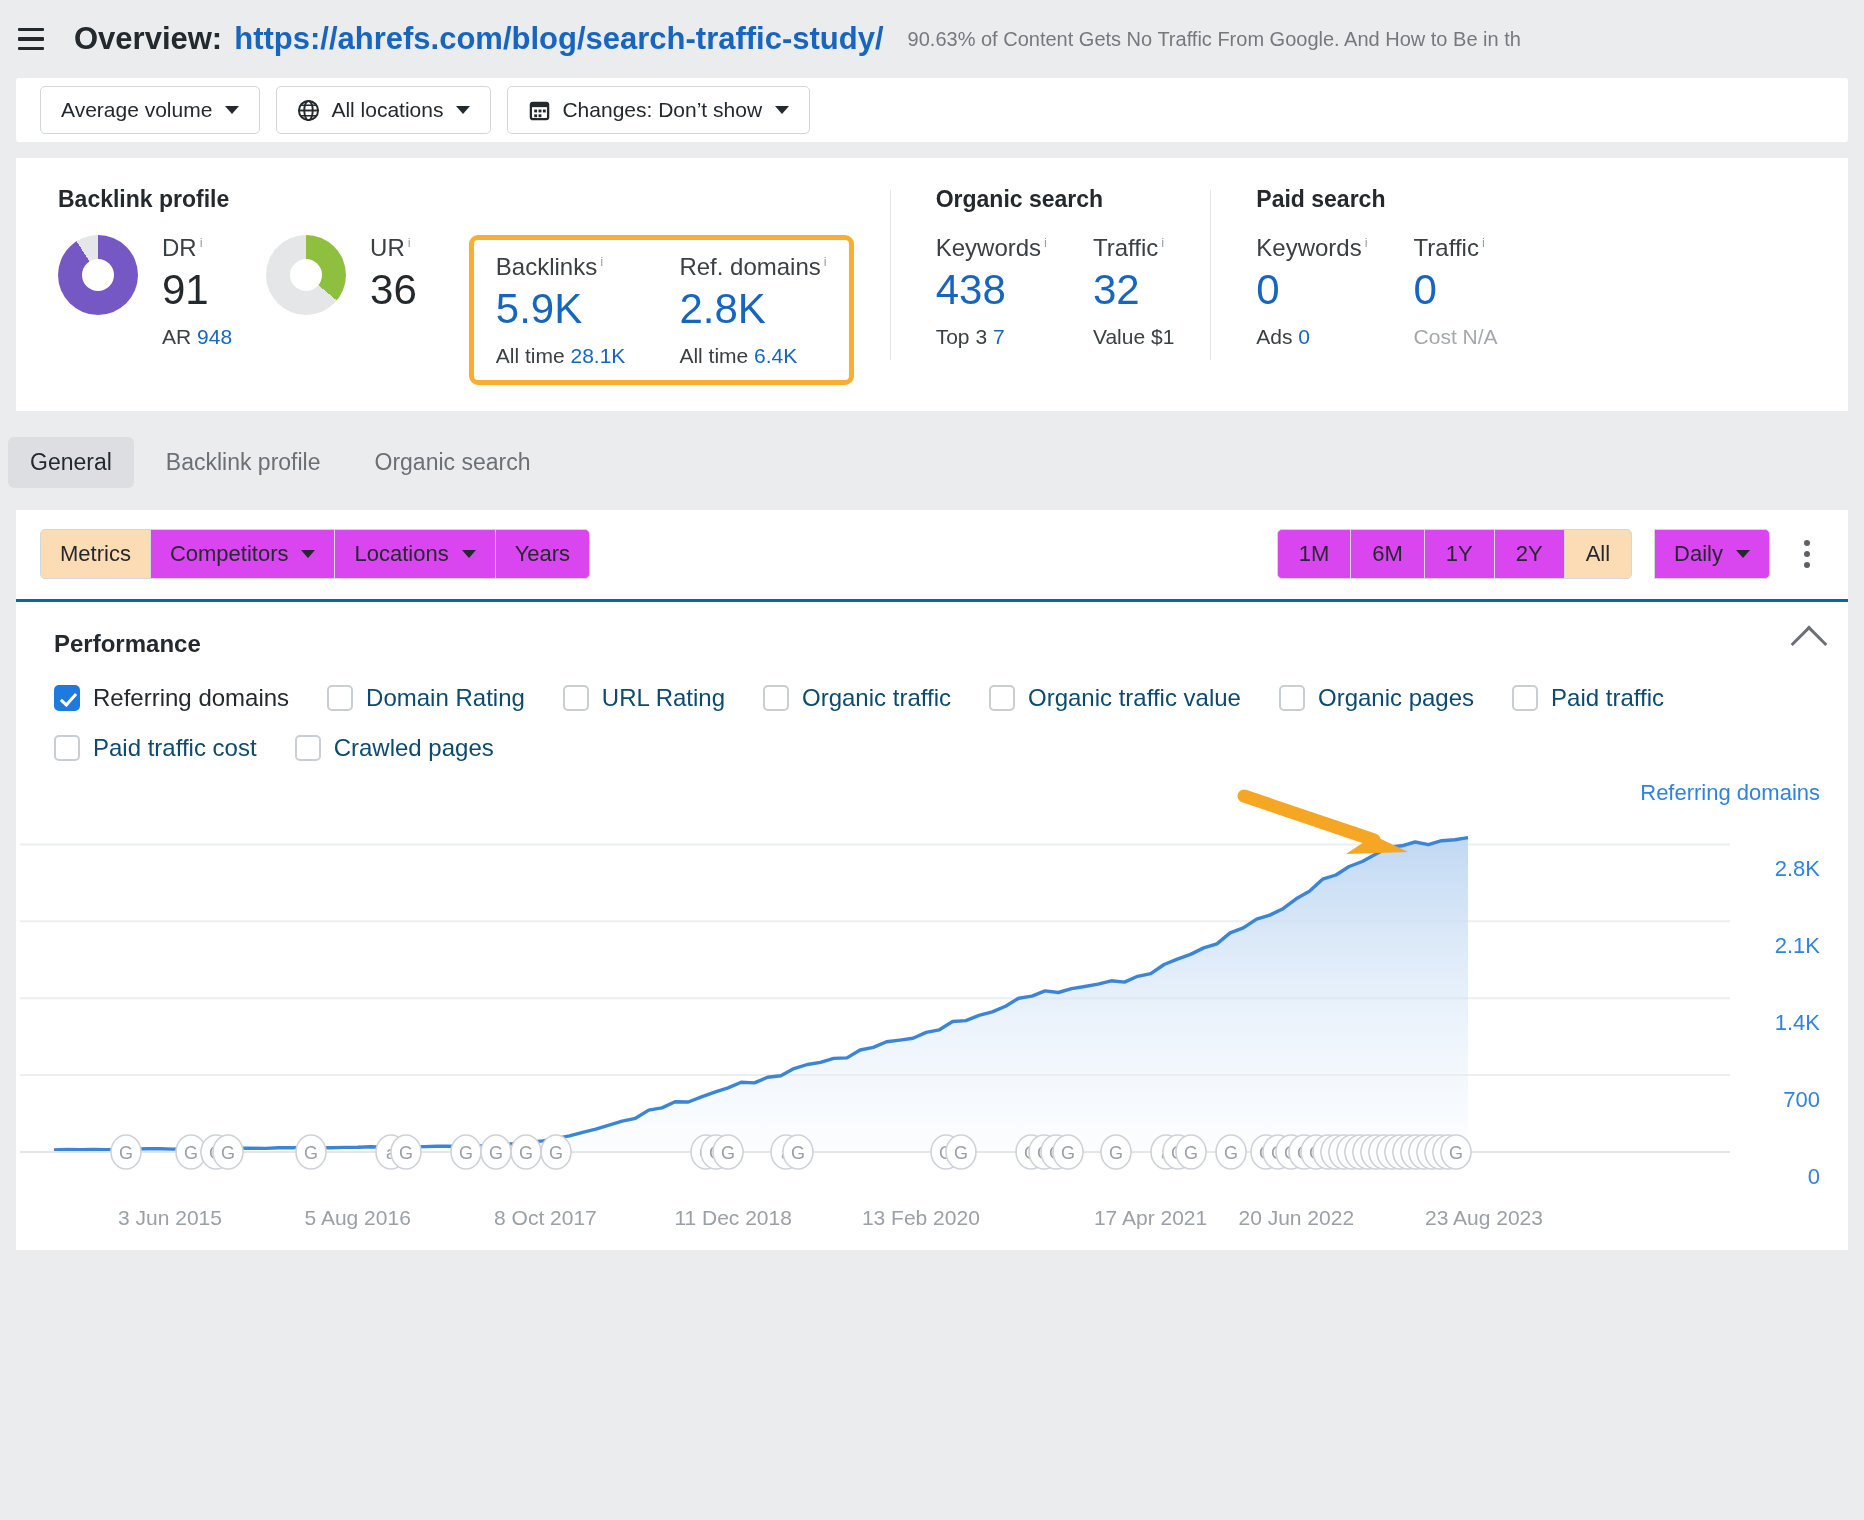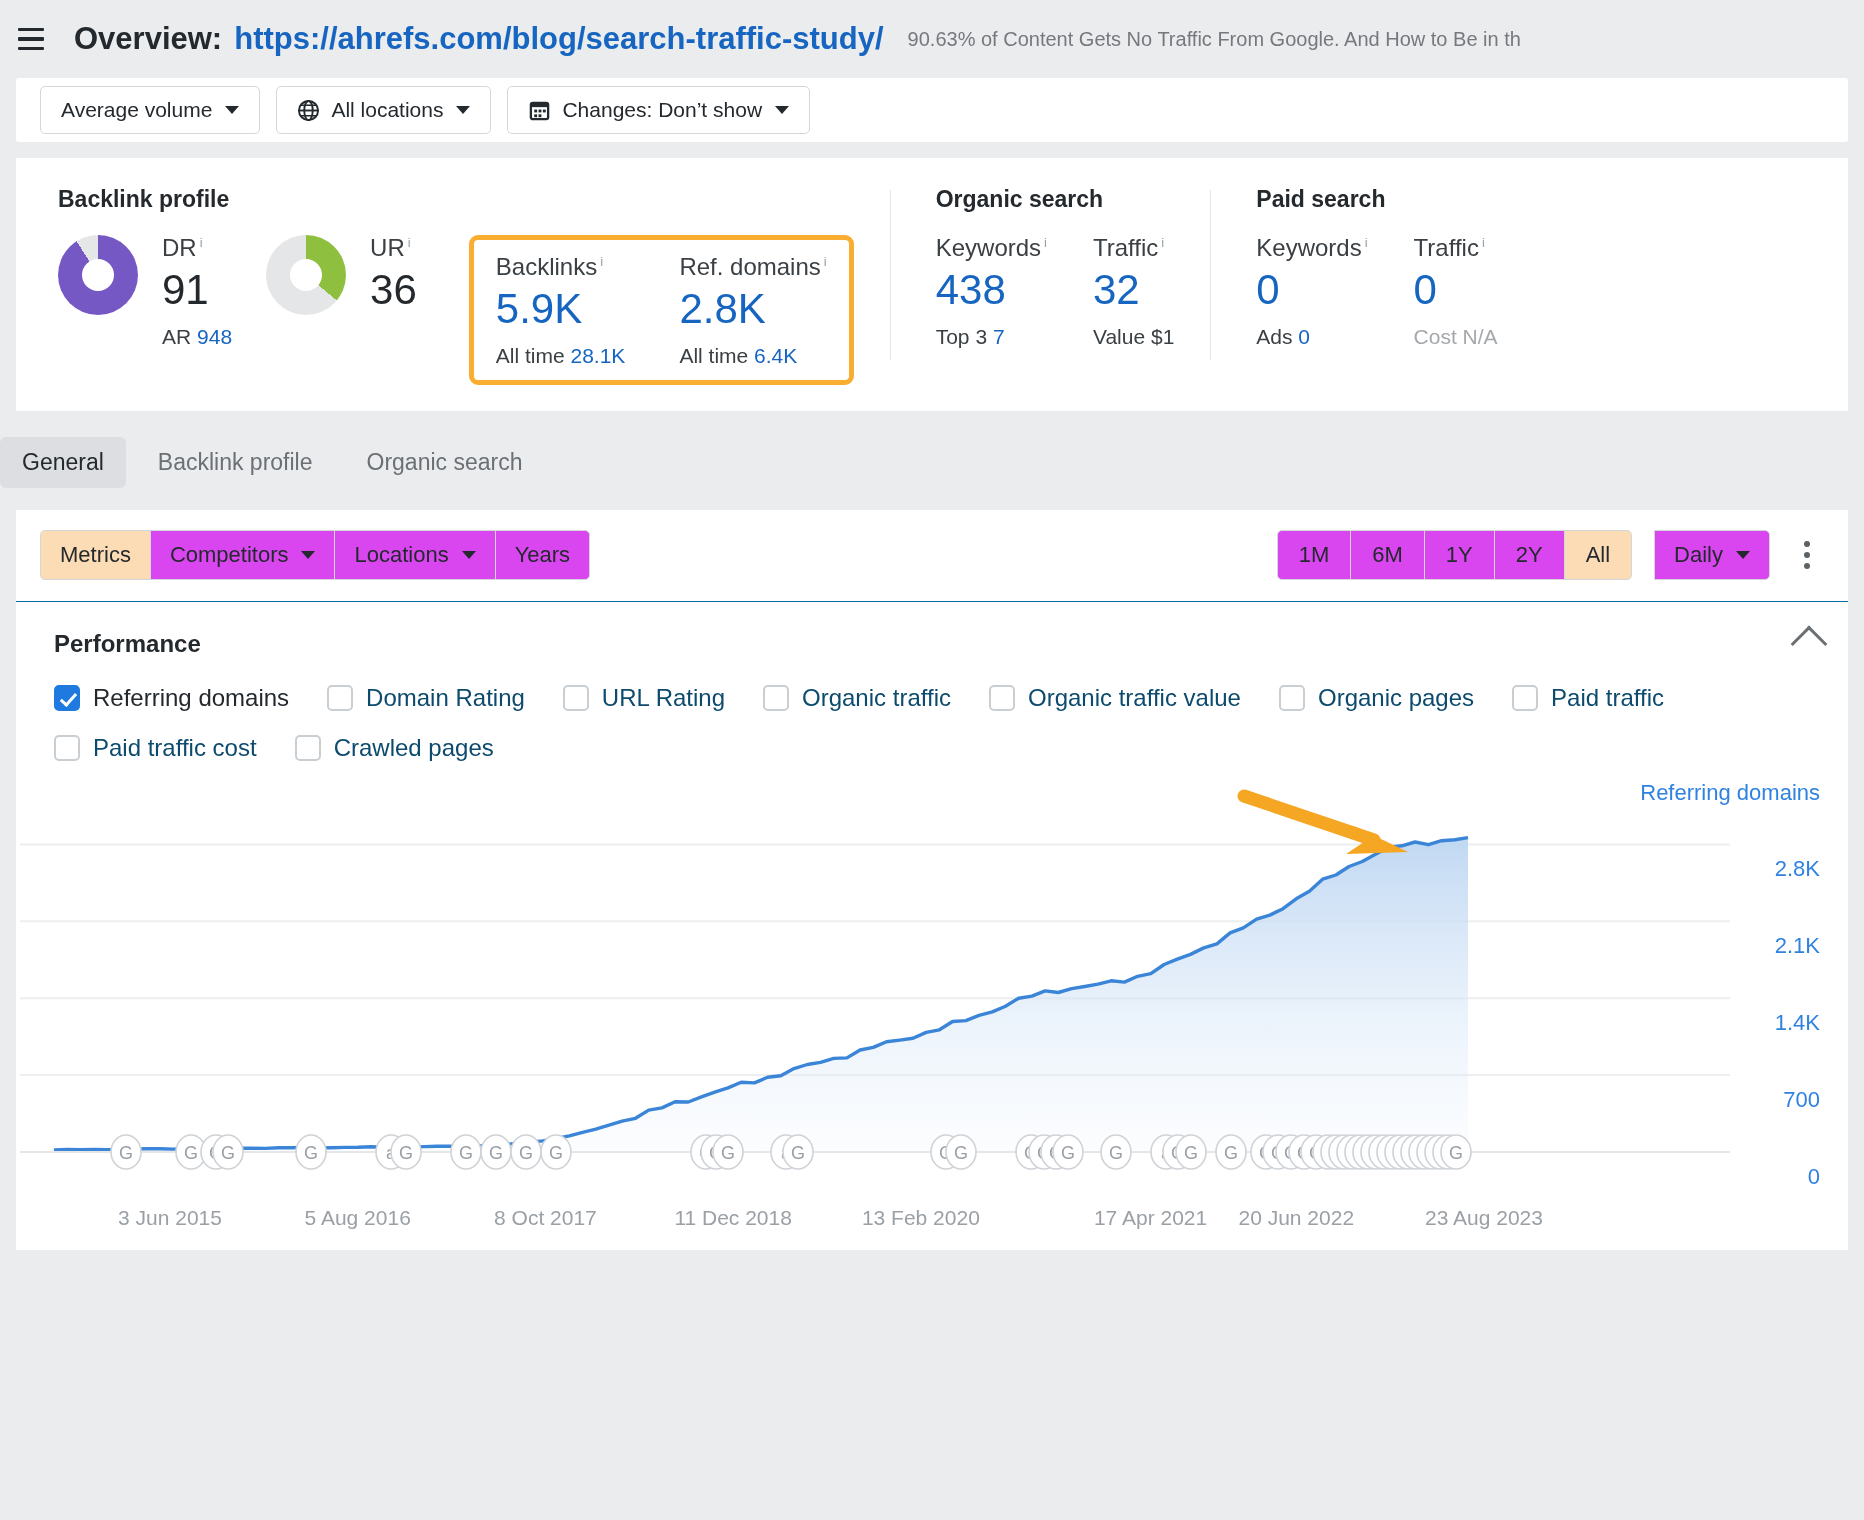--- a/index.html
+++ b/index.html
@@ -135,34 +135,34 @@
     margin-left: 18px;
     display: flex;
     gap: 54px;
   }
   .cols { display: flex; gap: 46px; }
 
   
   .tabs {
     display: flex; align-items: flex-end;
     gap: 10px;
-    padding: 26px 16px 22px 0;
+    padding: 26px 16px 22px 8px;
   }
   .tab {
     font-size: 23px; color: #6b7075;
     padding: 12px 22px; border-radius: 6px;
     cursor: pointer; white-space: nowrap;
   }
   .tab.active { background: #dcdee1; color: #24292e; font-weight: normal; }
 
   
   .chart-card { margin: 0 16px 0 16px; background: #fff; }
   .filterbar {
     height: 92px; display: flex; align-items: center;
-    padding: 0 24px; border-bottom: 1px solid #0369a1;
+    padding: 0 24px; border-bottom: 3px solid #0369a1;
   }
   .seg { display: flex; }
   .seg .sb {
     height: 50px; border: 1px solid #d4d7da;
     background: #d946ef; font-size: 22px; color: #24292e;
     display: inline-flex; align-items: center; gap: 11px;
     padding: 0 19px; margin-left: -1px; cursor: pointer;
     white-space: nowrap;
   }
   .seg .sb:first-child { border-radius: 5px 0 0 5px; margin-left: 0; }

